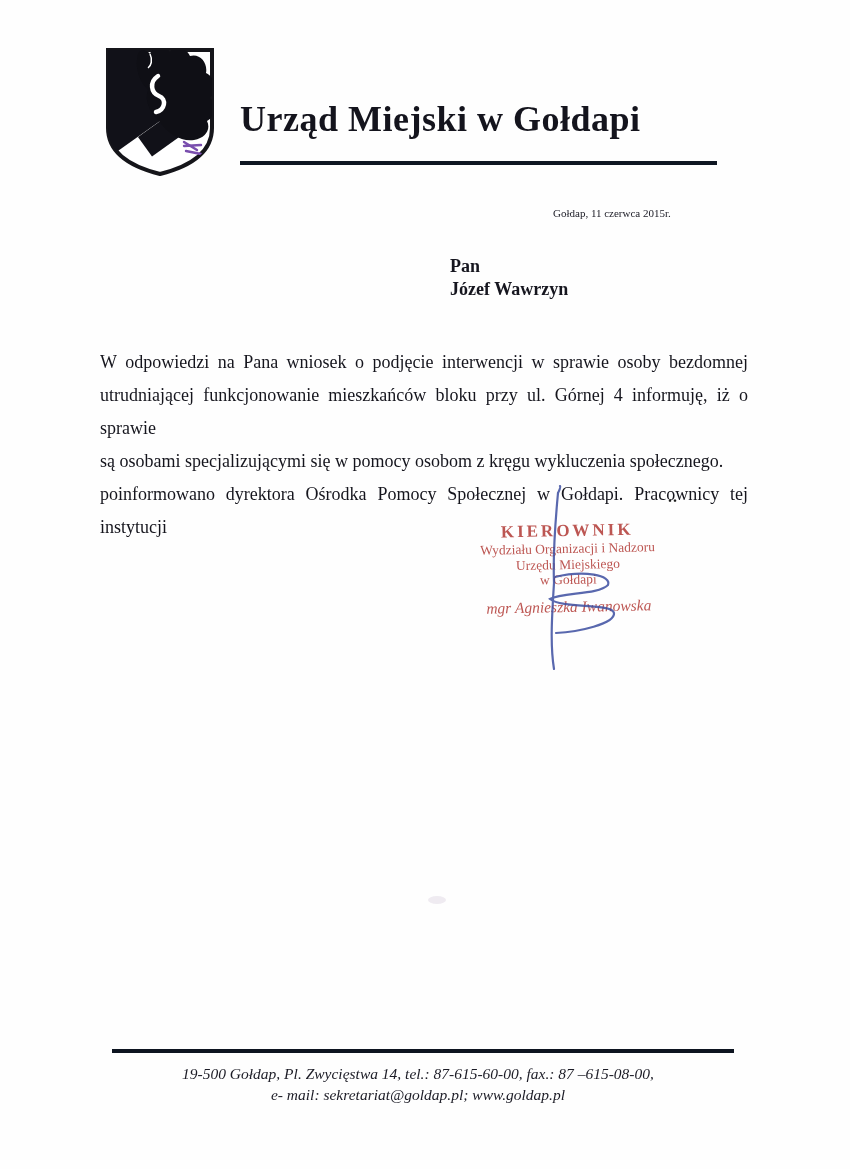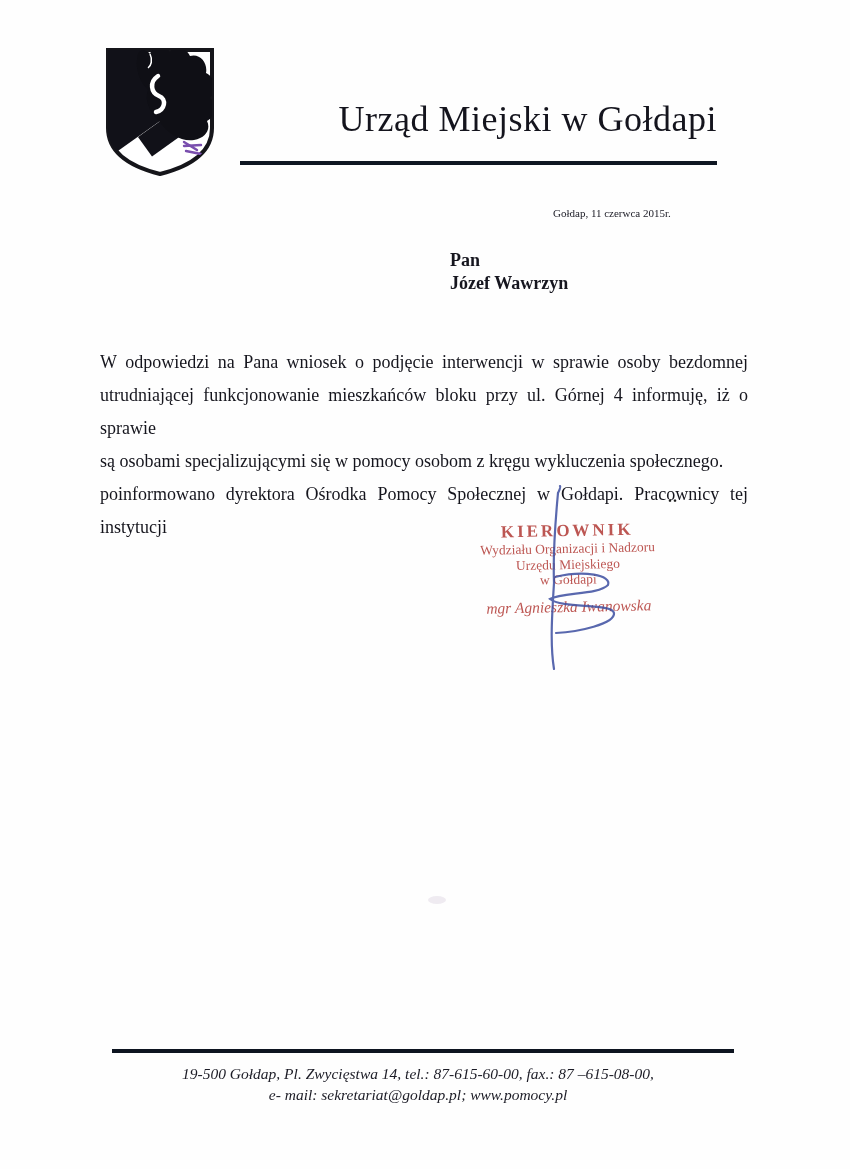--- a/index.html
+++ b/index.html
@@ -18,44 +18,44 @@
   
   .coat-of-arms {
     position: absolute;
     left: 98px; top: 42px;
     width: 124px; height: 138px;
   }
   .org-title {
     position: absolute;
     left: 240px; top: 98px;
     width: 477px;
-    text-align: right;
+    text-align: left;
     font-size: 36px;
-    font-weight: 400;
+    font-weight: 700;
     letter-spacing: 0.5px;
     color: #14141d;
   }
   .title-rule {
     position: absolute;
     left: 240px; top: 161px;
     width: 477px; height: 4px;
     background: #0e1622;
   }
 
   
   .dateline {
     position: absolute;
     left: 553px; top: 207px;
     font-size: 11px;
     color: #1a1a24;
     white-space: nowrap;
   }
   .recipient {
     position: absolute;
-    left: 450px; top: 249px;
+    left: 450px; top: 255px;
     font-size: 18px;
     font-weight: 700;
     line-height: 23px;
     color: #16161f;
   }
 
   
   .body-text {
     position: absolute;
     left: 100px; top: 346px;
@@ -201,16 +201,16 @@
         <path d="M55 92 C84 85 112 90 108 100 C98 110 62 107 50 114 C62 124 112 118 114 128 C115 139 78 147 56 148"></path>
       </g>
     </svg>
   </div>
 
   <div class="faint-smudge"></div>
 
   <div class="footer-rule"></div>
   <div class="footer-text">
     <div>19-500 Gołdap, Pl. Zwycięstwa 14, tel.: 87-615-60-00, fax.: 87 –615-08-00,</div>
-    <div>e- mail: sekretariat@goldap.pl; www.pomocy.pl</div>
+    <div>e- mail: sekretariat@goldap.pl; www.goldap.pl</div>
   </div>
 
 </div>
 
 </body></html>

